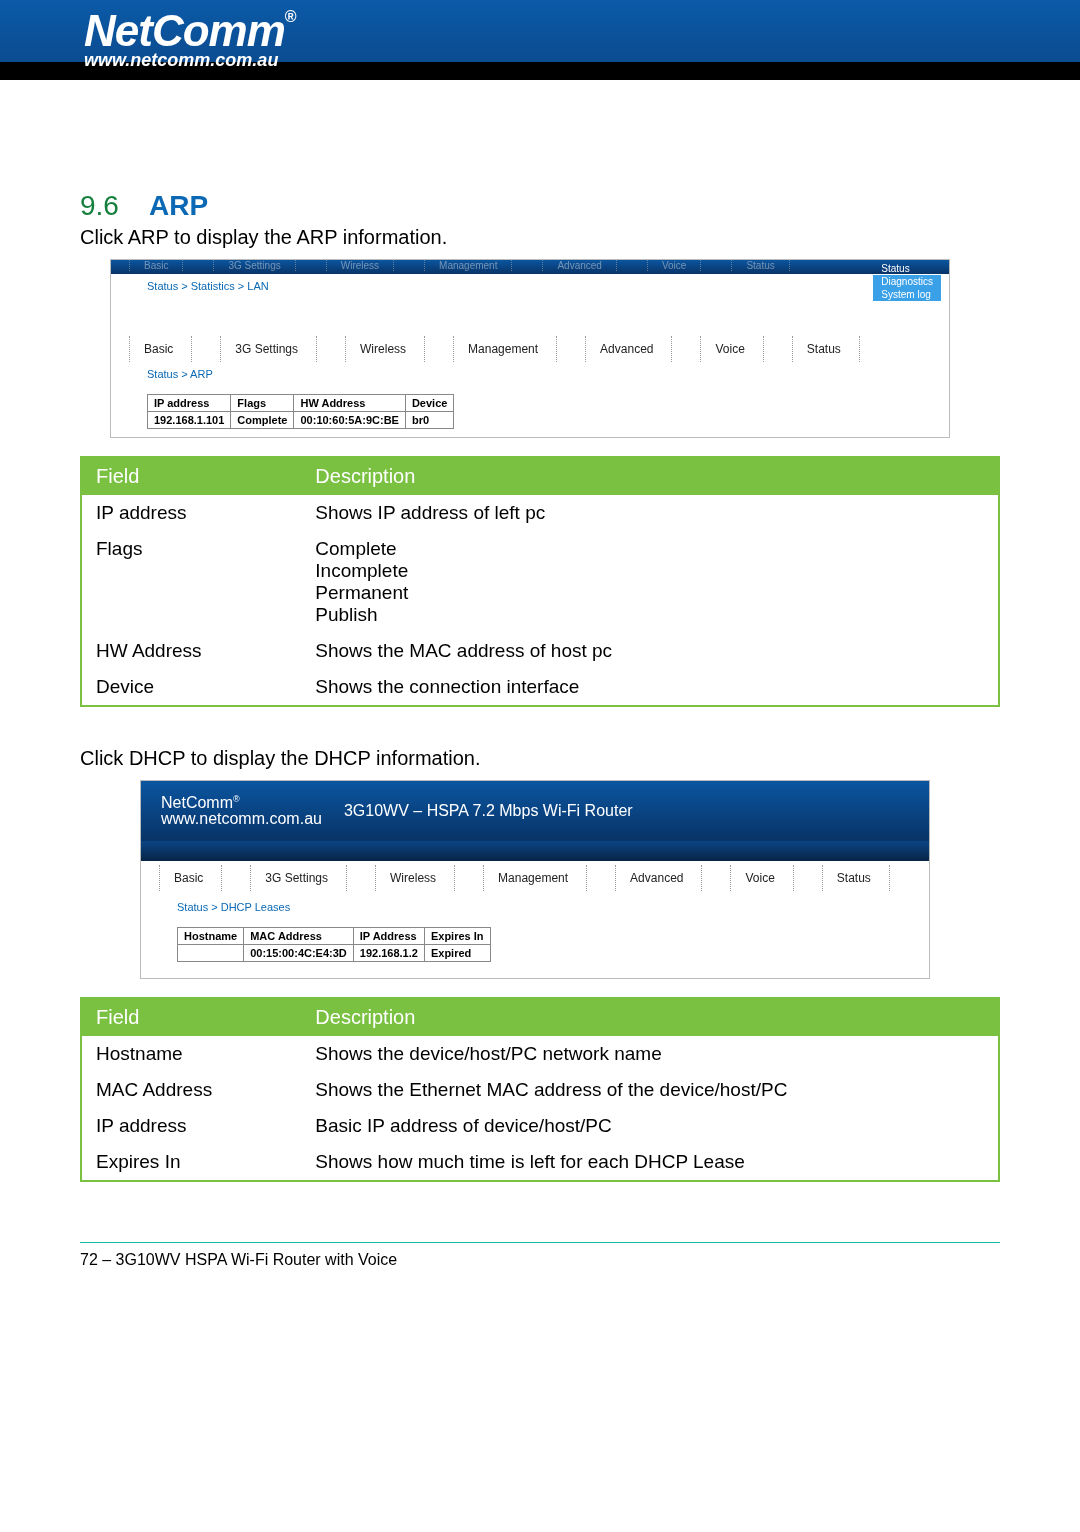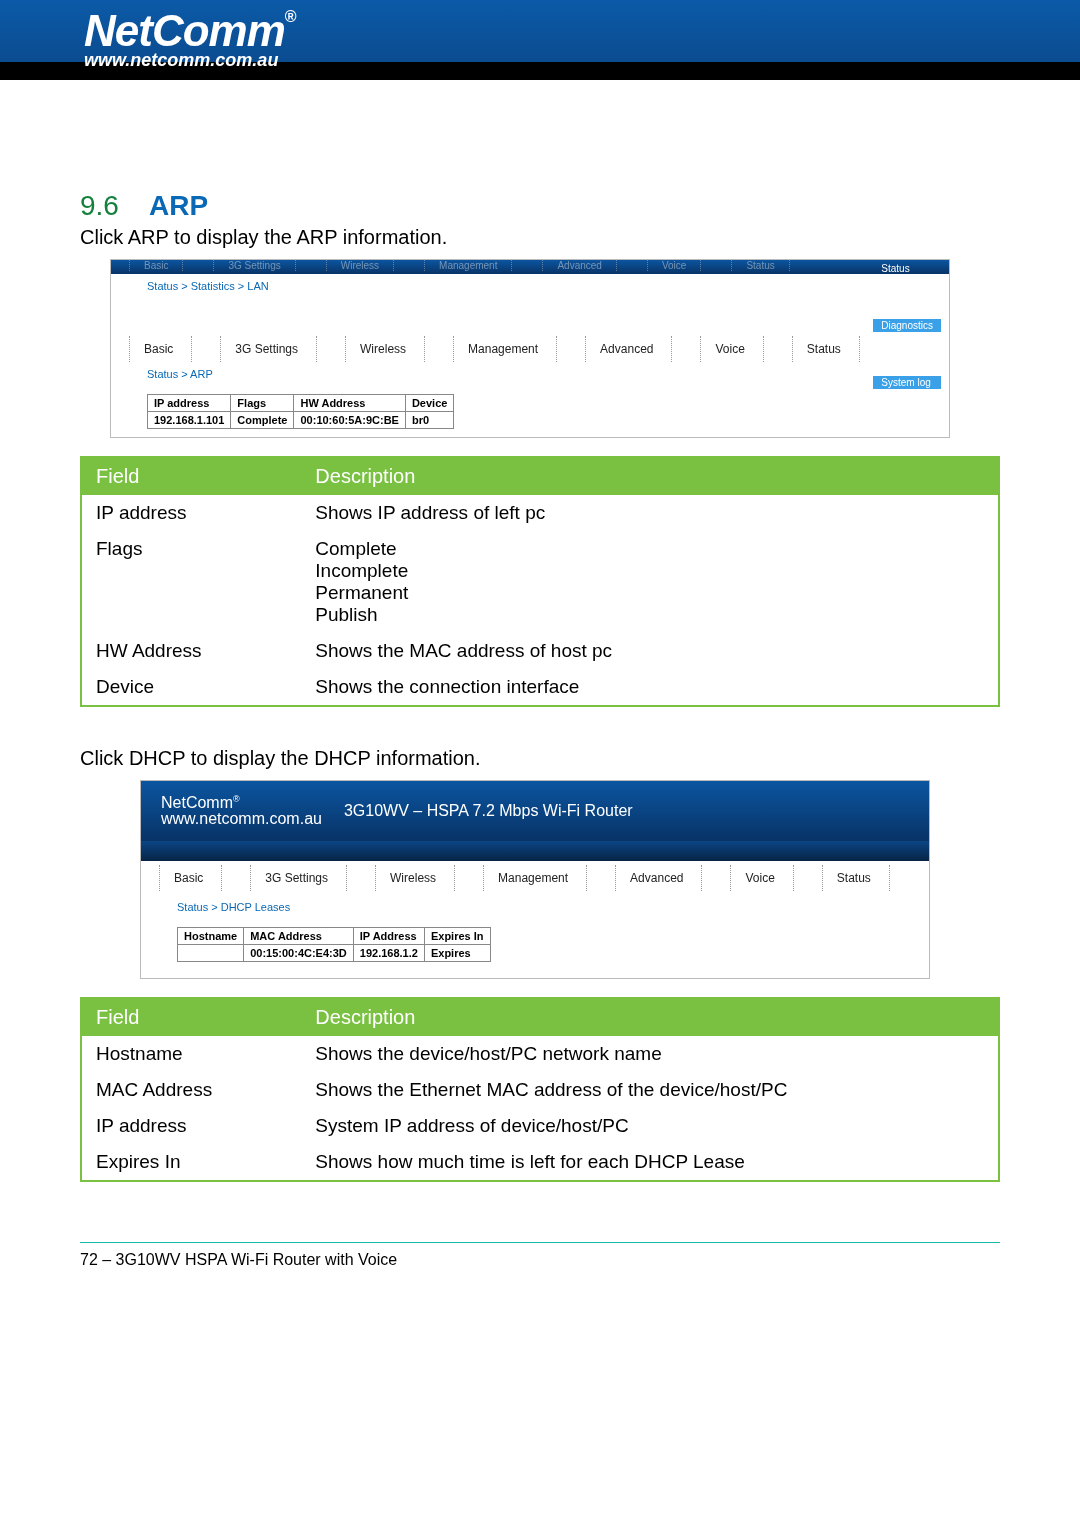--- a/index.html
+++ b/index.html
@@ -14,21 +14,21 @@
   .sec-head { display: flex; gap: 30px; align-items: baseline; margin-bottom: 4px; }
   .sec-num { color: #15803d; font-size: 28px; font-weight: 400; }
   .sec-title { color: #0a68b4; font-size: 28px; font-weight: 700; }
   .sec-intro { font-size: 20px; margin-bottom: 10px; }
   .embed { border: 1px solid #bbb; margin: 0 0 18px 30px; background: #fff; padding: 0; width: 840px; }
   .menu-row { display: flex; background: #fff; font-size: 12px; }
   .menu-row .mitem { padding: 6px 18px 6px 14px; border-left: 1px dotted #999; border-right: 1px dotted #999; margin-right: 28px; color: #222; }
   .menu-row .mitem:first-child { border-left: 1px dotted #999; }
   .side-labels { position: absolute; right: 8px; top: 2px; font-size: 10px; color: #fff; }
   .side-labels div { padding: 1px 8px; }
-  .side-labels .hl { background: #3aa0e8; margin-top: 44px; }
+  .side-labels .hl { background: #3aa0e8; }
   .embed-top { position: relative; background: #fff; }
   .crumbs { font-size: 11px; color: #0a68b4; padding: 6px 0 14px 36px; font-weight: 400; }
   .arp-table, .dhcp-table { border-collapse: collapse; margin: 0 0 8px 36px; font-size: 11px; }
   .arp-table th, .arp-table td, .dhcp-table th, .dhcp-table td { border: 1px solid #888; padding: 2px 6px; text-align: left; font-weight: 700; }
   .arp-table th, .dhcp-table th { font-weight: 700; }
   .stub-row { height: 14px; background: linear-gradient(#0b55a0,#083366); position: relative; }
   .stub-row .menu-fade { display: flex; font-size: 10px; color: #ddd; opacity: .5; padding-left: 18px; }
   .stub-row .menu-fade span { border-left: 1px dotted #bbb; border-right: 1px dotted #bbb; padding: 0 14px; margin-right: 30px; }
   .desc-table { width: 100%; border-collapse: collapse; font-size: 19px; border: 2px solid #7ac142; margin-bottom: 40px; }
   .desc-table thead th { background: #7ac142; color: #fff; text-align: left; font-weight: 400; padding: 7px 14px; font-size: 20px; }
@@ -165,21 +165,21 @@
           <tr>
         <th>Hostname</th>
         <th>MAC Address</th>
         <th>IP Address</th>
         <th>Expires In</th>
       </tr>
       <tr>
         <td></td>
         <td>00:15:00:4C:E4:3D</td>
         <td>192.168.1.2</td>
-        <td>Expires</td>
+        <td>Expired</td>
       </tr>
     </tbody>
       </table>
     <div style="height:8px"></div>
   </div>
 
   <table class="desc-table">
     <thead>
       <tr>
         <th>Field</th>
@@ -190,21 +190,21 @@
       <tr>
           <td>Hostname</td>
           <td>Shows the device/host/PC network name</td>
         </tr>
       <tr>
           <td>MAC Address</td>
           <td>Shows the Ethernet MAC address of the device/host/PC</td>
         </tr>
       <tr>
           <td>IP address</td>
-          <td>System IP address of device/host/PC</td>
+          <td>Basic IP address of device/host/PC</td>
         </tr>
       <tr>
           <td>Expires In</td>
           <td>Shows how much time is left for each DHCP Lease</td>
         </tr>
     </tbody>
   </table>
 
   <div class="footer-line">72 – 3G10WV HSPA Wi-Fi Router with Voice</div>
 

